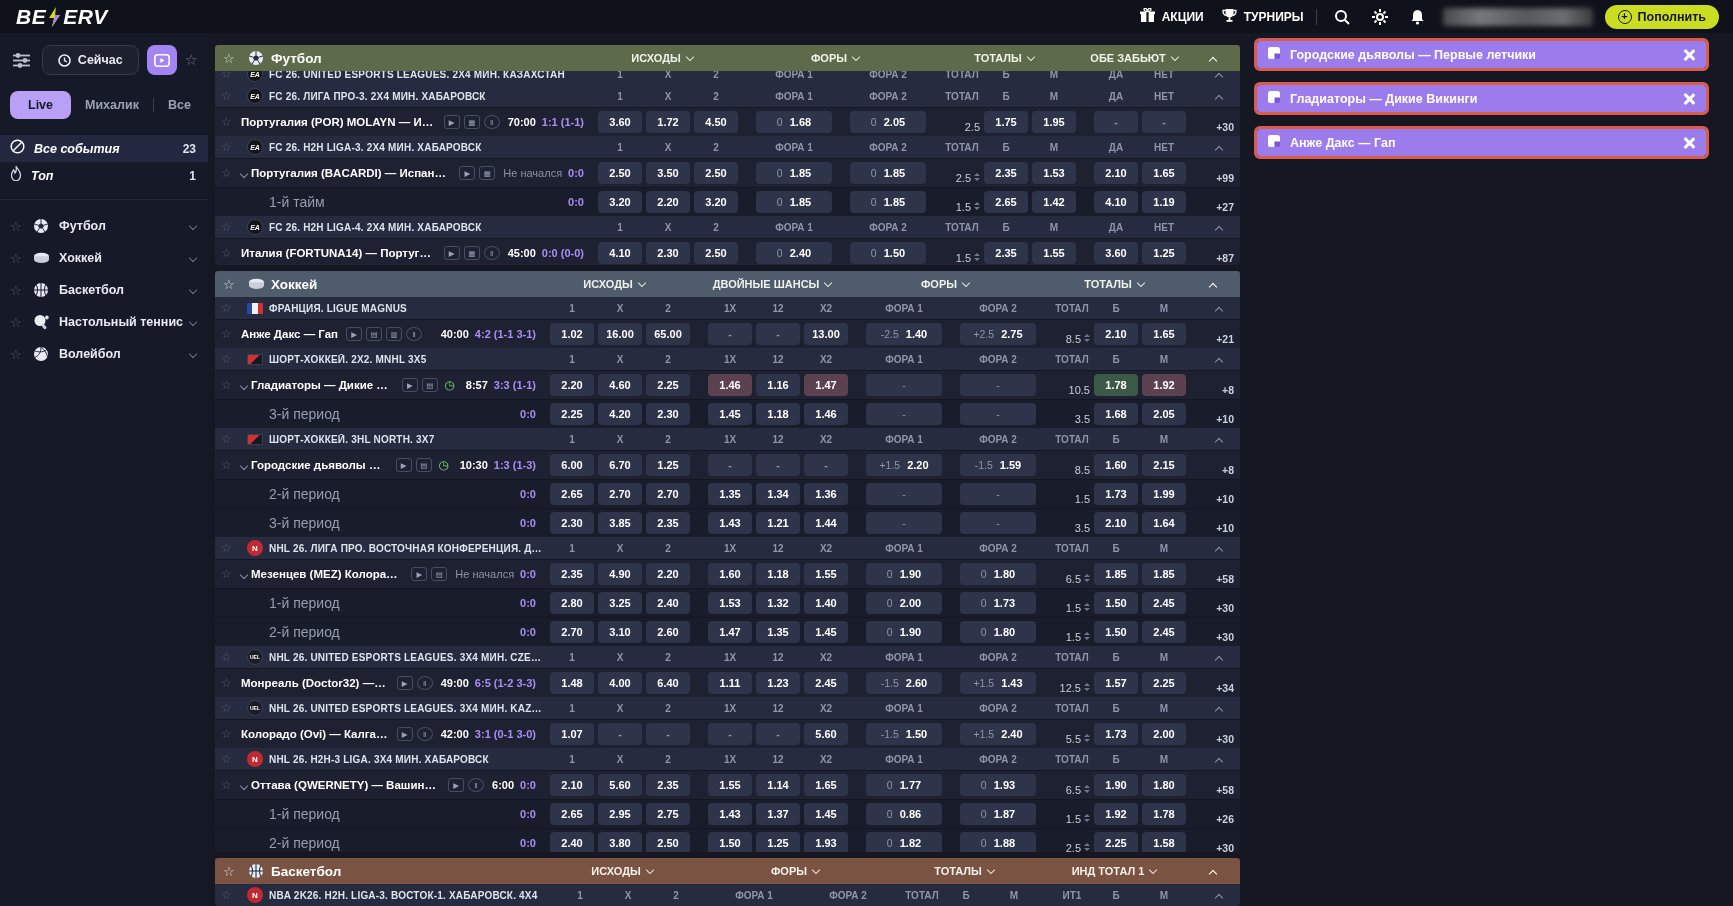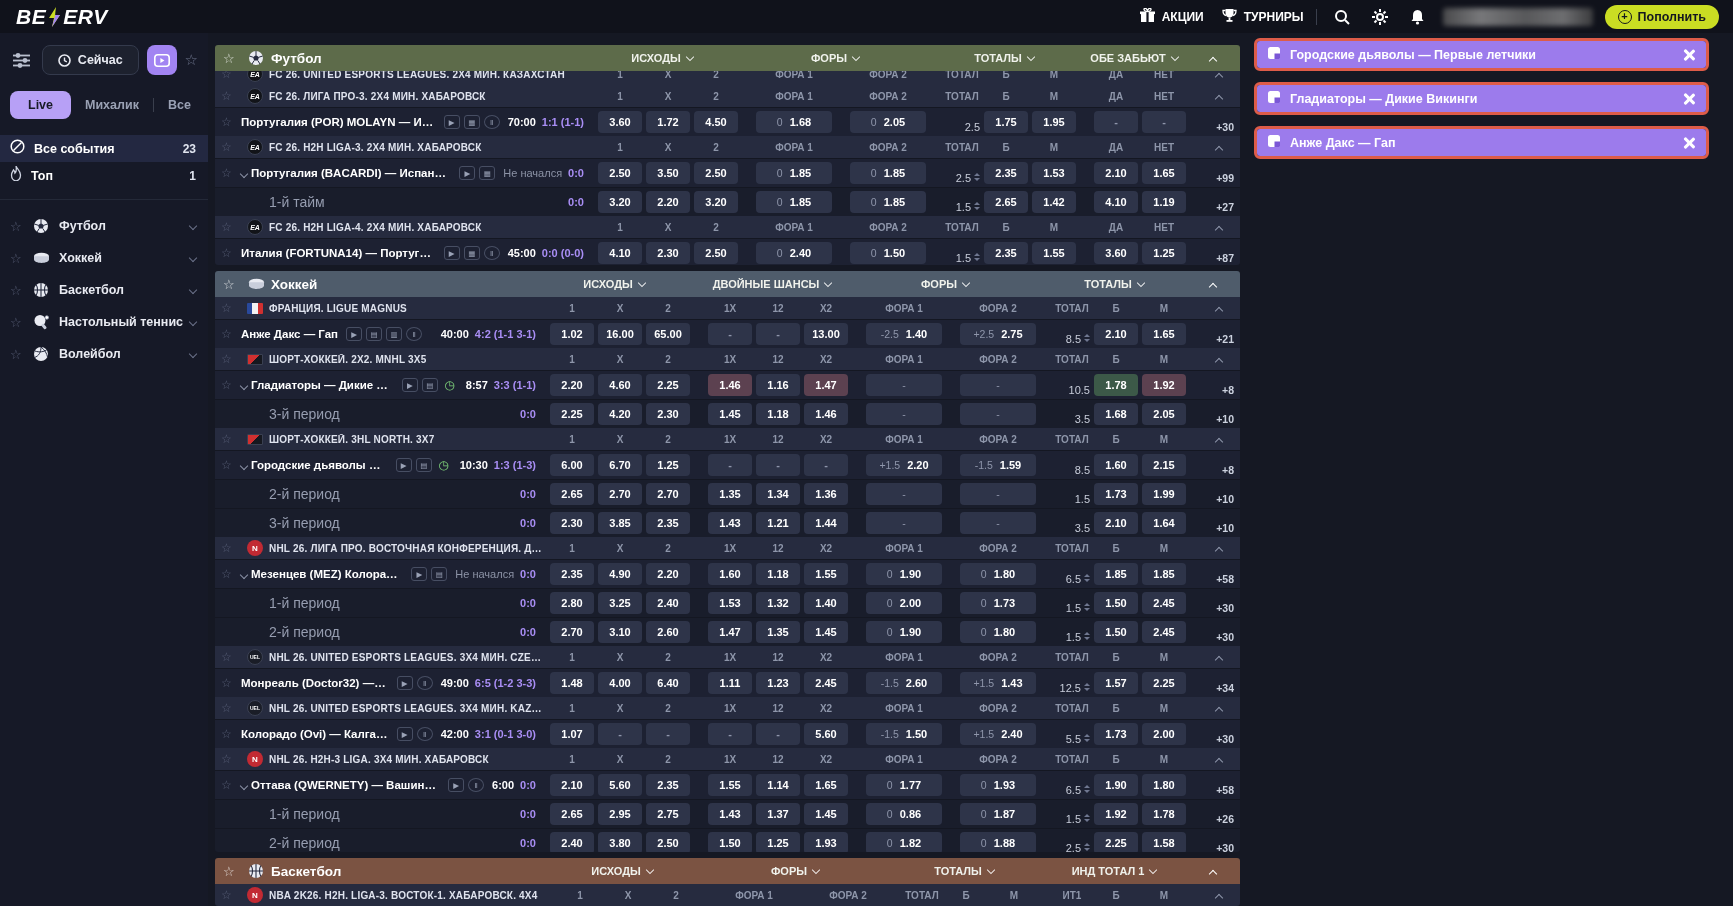--- a/index.html
+++ b/index.html
@@ -45,21 +45,21 @@
   .sb-video { width:30px; height:30px; background:#a284f2; border:none; border-radius:8px;
               display:flex; align-items:center; justify-content:center; cursor:pointer; }
   .sb-star { color:#6a7189; font-size:15px; cursor:pointer; }
   .sb-tabs { display:flex; align-items:center; gap:14px; padding:16px 12px 12px 10px; }
   .sb-tab { color:#9aa1b4; font-size:12.5px; font-weight:700; cursor:pointer; }
   .sb-tab.active { background:#b7a0f6; color:#181b26; border-radius:8px; padding:7px 18px; }
   .tab-div { width:1px; height:14px; background:#3a3f4d; }
   .sb-menu { margin-top:4px; }
   .sb-menu-row { display:flex; align-items:center; height:27px; padding:0 12px 0 10px; cursor:pointer; }
   .sb-menu-row.active { background:#232841; }
-  .sb-menu-row .lbl { font-size:12.5px; font-weight:700; margin-left:9px; }
+  .sb-menu-row .lbl { font-size:12.5px; font-weight:700; margin-left:9px;font-style:italic; }
   .sb-menu-row .cnt { margin-left:auto; font-size:12px; font-weight:700; color:#dfe3ee; }
   .sb-sep { height:1px; background:#242938; margin:10px 0; }
   .sb-sport { display:flex; align-items:center; height:32px; padding:0 12px 0 10px; cursor:pointer; }
   .sb-sport .st { color:#565d75; font-size:13px; width:20px; }
   .sb-sport .ic { width:22px; display:flex; justify-content:center; }
   .sb-sport .lbl { font-size:12.5px; font-weight:700; margin-left:7px; color:#e9ebf2; }
   .chev { display:inline-block; width:6px; height:6px; border-right:1.5px solid currentColor;
           border-bottom:1.5px solid currentColor; transform:rotate(45deg); }
   .chev.up { transform:rotate(-135deg); }
   .sb-sport .chev { margin-left:auto; color:#6a7189; }

